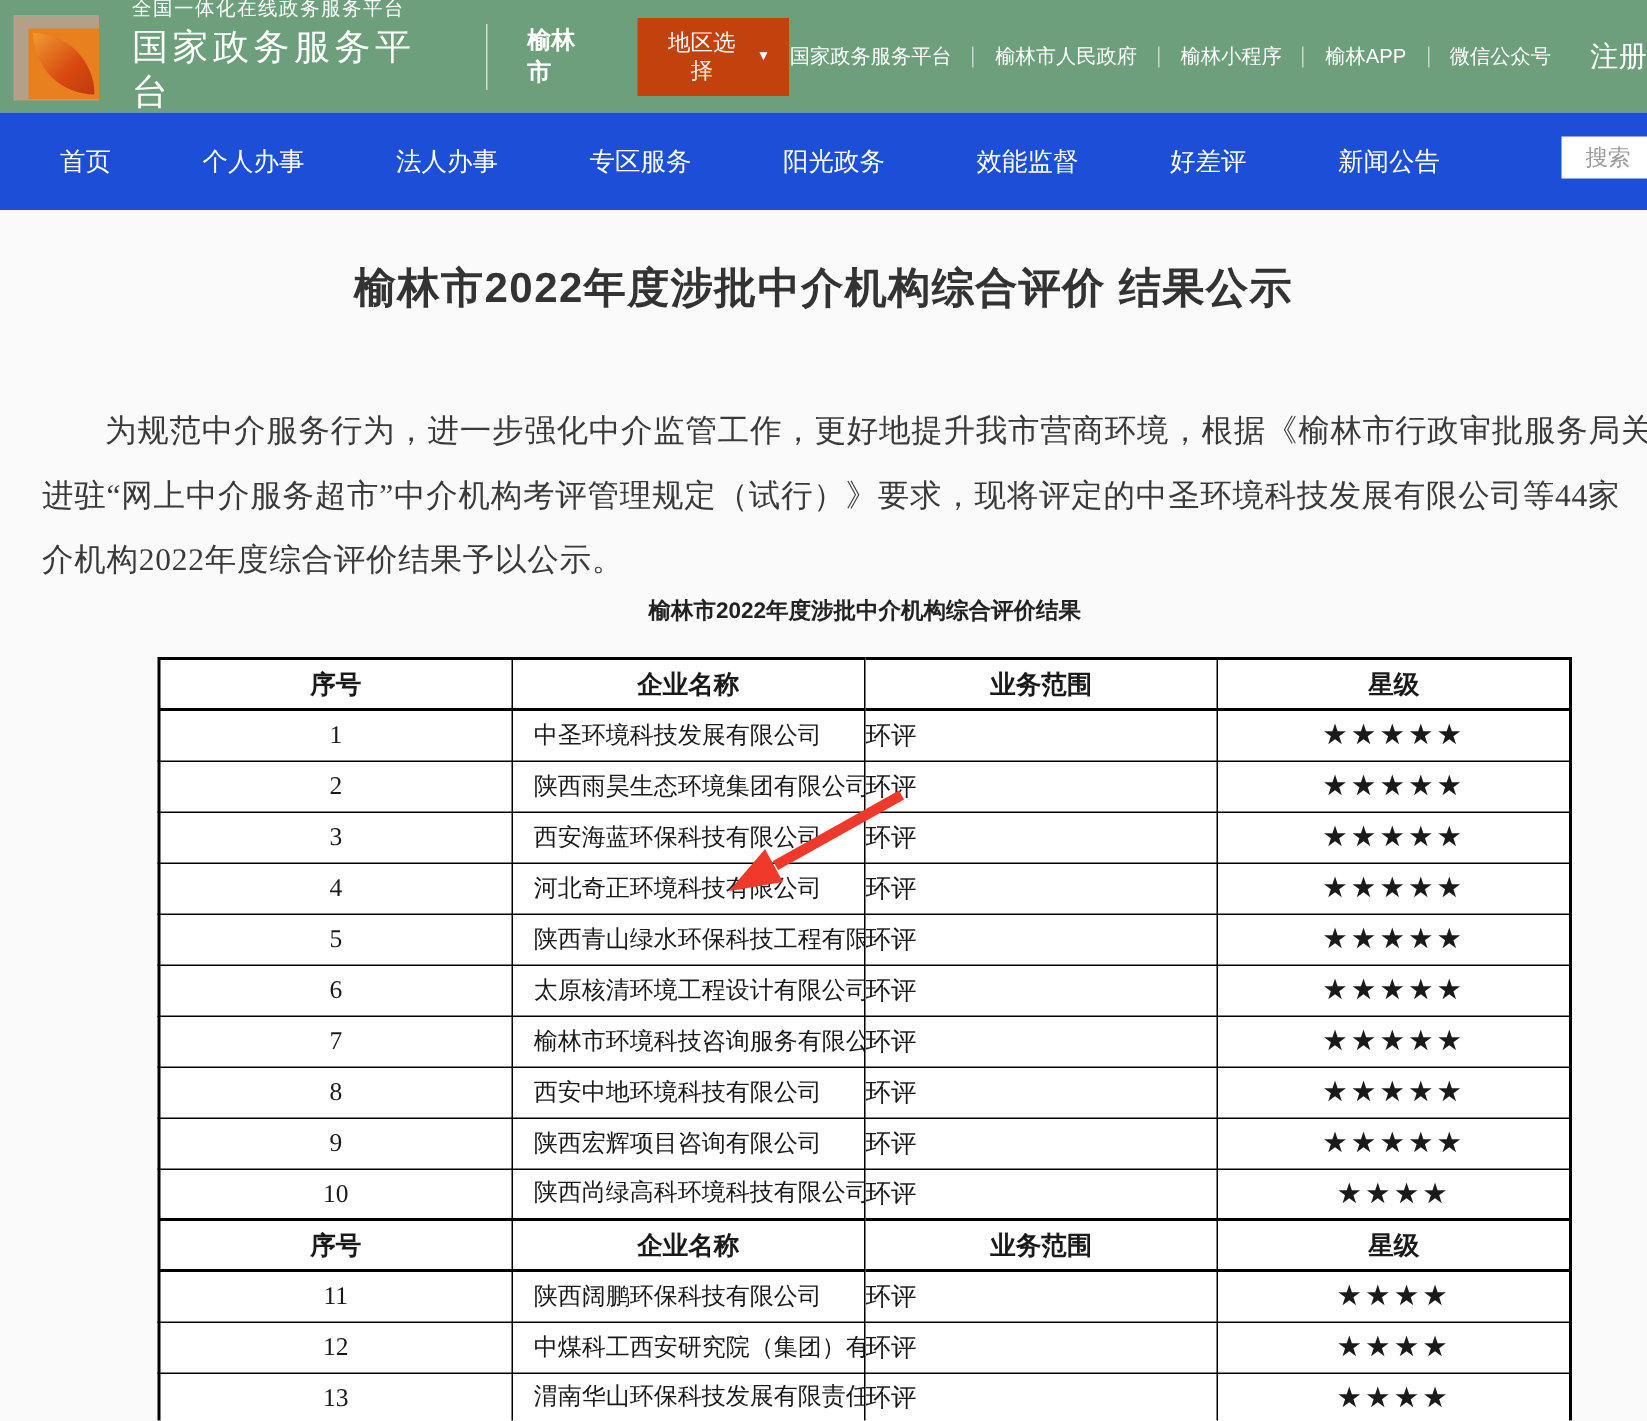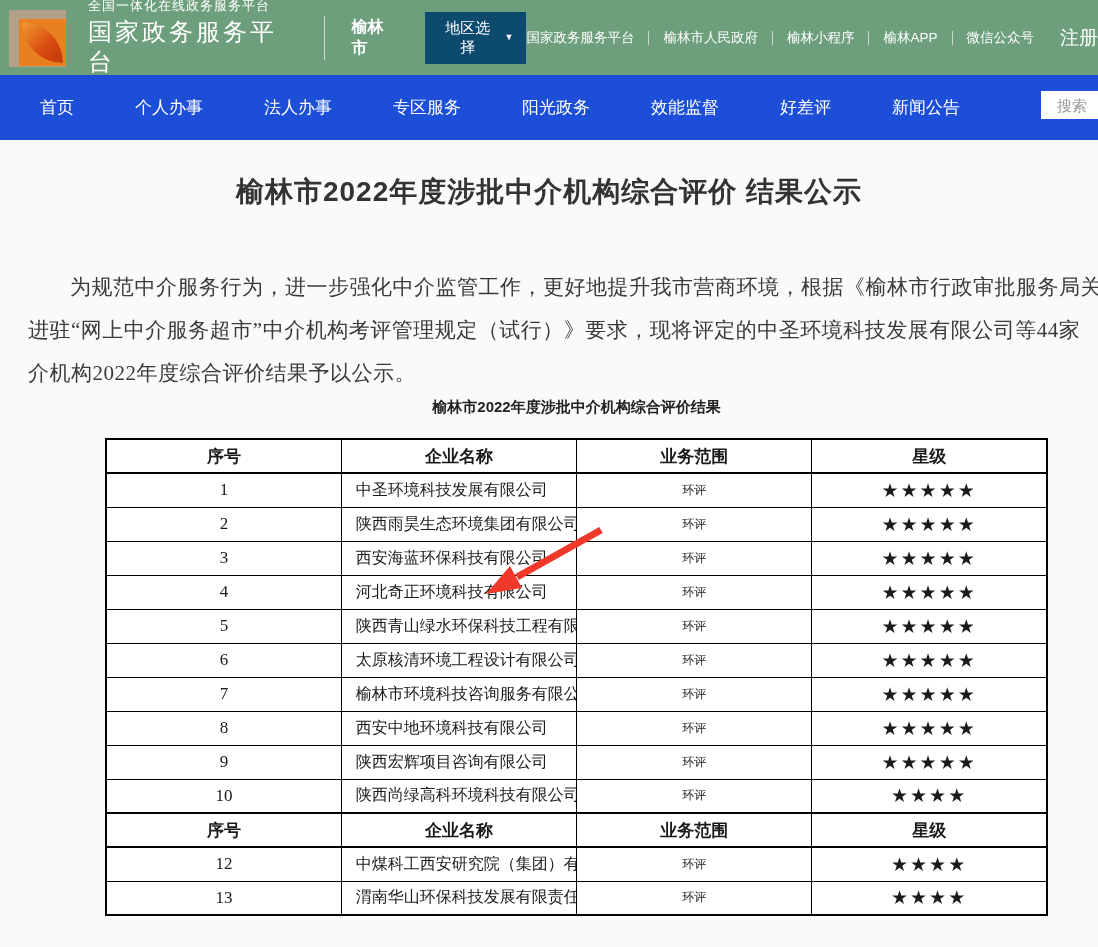--- a/index.html
+++ b/index.html
@@ -26,21 +26,21 @@
     content: ""; position: absolute; left: 3px; top: 3px; width: 41px; height: 41px;
     border-radius: 0 100% 0 100%;
     background: linear-gradient(135deg, #f09b33 0%, #d8490f 60%, #c03a10 100%);
   }
   .logo-text { margin-left: 12px; line-height: 1.25; }
   .logo-text .small { font-size: 13px; letter-spacing: 1px; }
   .logo-text .big { font-size: 24px; font-weight: 500; letter-spacing: 3px; margin-top: 3px; }
   .v-div { width: 1px; height: 44px; background: rgba(255,255,255,.65); margin: 0 26px 0 22px; }
   .city-name { font-size: 16px; font-weight: bold; margin-right: 26px; }
   .region-btn {
-    background: #0c4a6e; border: none; color: #fff; font-size: 15px;
+    background: #c2410c; border: none; color: #fff; font-size: 15px;
     padding: 7px 13px; cursor: pointer; font-family: inherit;
     display: flex; align-items: center; gap: 7px;
   }
   .caret { font-size: 9px; line-height: 1; }
   .top-links { margin-left: auto; margin-right: -12px; display: flex; align-items: center; }
   .top-link { color: #fff; font-size: 13.5px; text-decoration: none; white-space: nowrap; }
   .link-sep { width: 1px; height: 14px; background: rgba(255,255,255,.6); margin: 0 14px; }
   .register-link { color: #fff; font-size: 19px; text-decoration: none; margin-left: 38px; white-space: nowrap; }
 
   
@@ -88,21 +88,21 @@
   .results-table th, .results-table td {
     border: 1px solid #000; height: 34px; padding: 0;
     color: #1a1a1a; overflow: hidden; white-space: nowrap;
   }
   .results-table .head-row th {
     border-top: 2px solid #000; border-bottom: 2px solid #000;
     font-size: 17px; font-weight: bold; text-align: center;
   }
   .col-no { width: 80px; text-align: center; font-size: 17px; }
   .col-company { width: 390px; text-align: left; padding-left: 14px !important; font-size: 16px; }
-  .col-scope { width: 232px; text-align: center; font-size: 12px; }
+  .col-scope { width: 232px; font-size: 17px; }
   .col-stars { width: 241px; text-align: center; font-size: 19px; letter-spacing: 2px; }
 
   
   .arrow-overlay { position: absolute; left: 0; top: 0; width: 1098px; height: 947px; pointer-events: none; }
 </style>
 </head>
 <body>
 
 <div class="topbar">
   <div class="logo-mark">
@@ -226,20 +226,26 @@
           <td class="col-scope">环评</td>
           <td class="col-stars">★★★★</td>
         </tr>
         <tr class="head-row">
           <th>序号</th>
           <th>企业名称</th>
           <th>业务范围</th>
           <th>星级</th>
         </tr>
         <tr>
+          <td class="col-no">11</td>
+          <td class="col-company">陕西阔鹏环保科技有限公司</td>
+          <td class="col-scope">环评</td>
+          <td class="col-stars">★★★★</td>
+        </tr>
+        <tr>
           <td class="col-no">12</td>
           <td class="col-company">中煤科工西安研究院（集团）有限公司</td>
           <td class="col-scope">环评</td>
           <td class="col-stars">★★★★</td>
         </tr>
         <tr>
           <td class="col-no">13</td>
           <td class="col-company">渭南华山环保科技发展有限责任公司</td>
           <td class="col-scope">环评</td>
           <td class="col-stars">★★★★</td>

